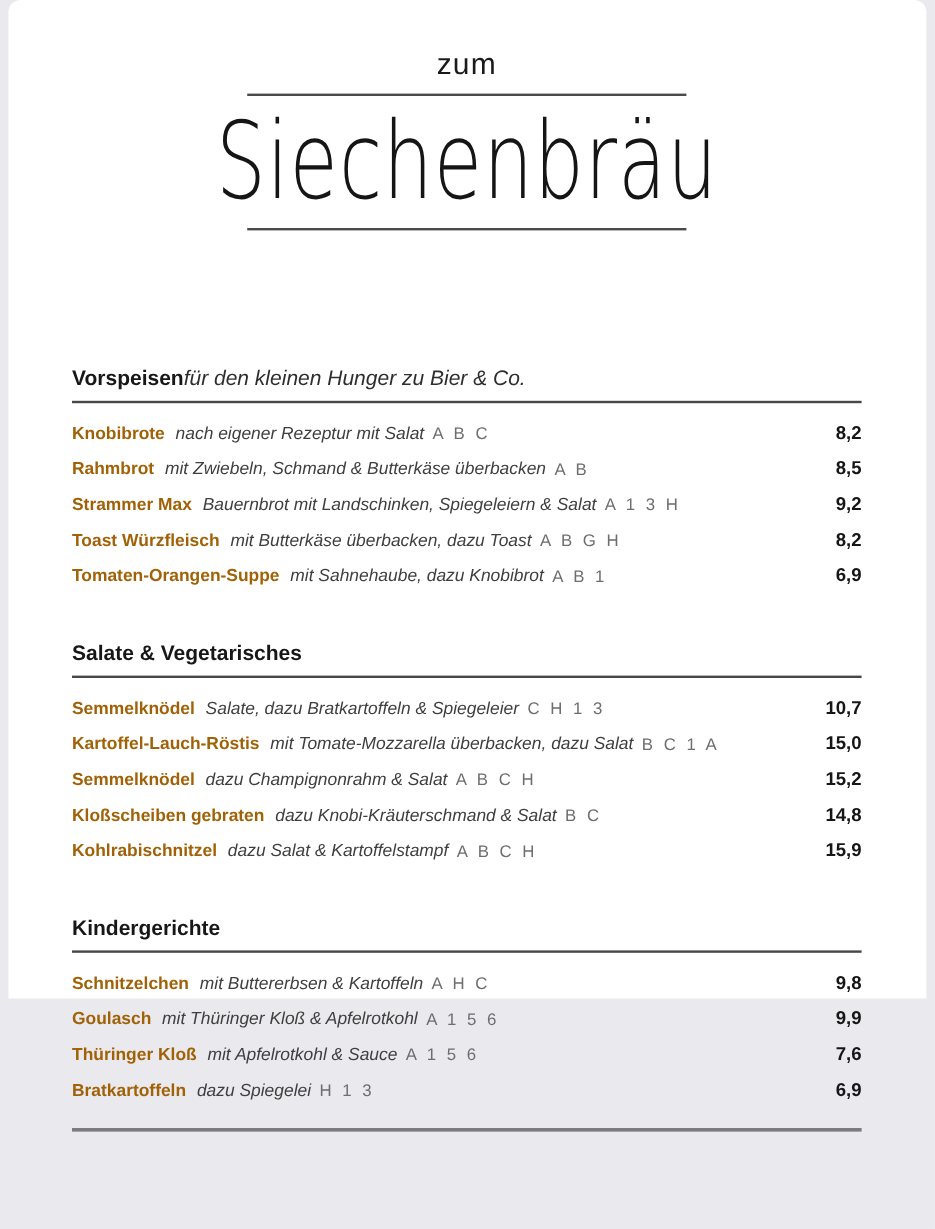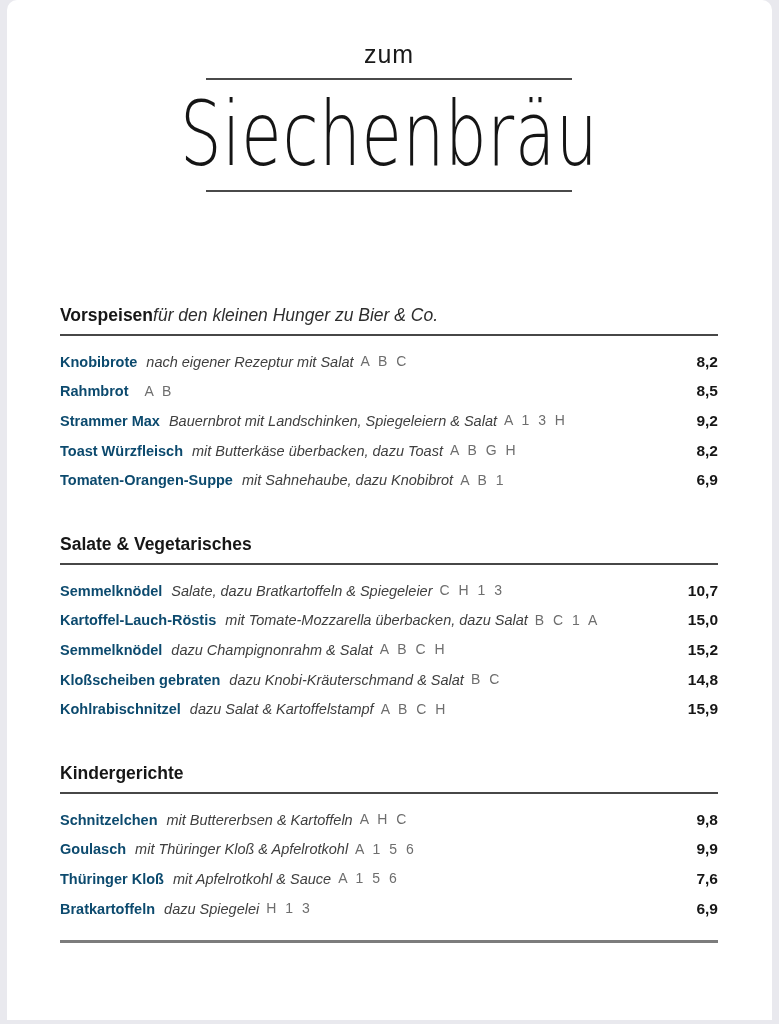--- a/index.html
+++ b/index.html
@@ -6,21 +6,21 @@
   * { margin: 0; padding: 0; box-sizing: border-box; }
   html, body {
     width: 779px; height: 1024px;
     font-family: "Liberation Sans", sans-serif;
     background: var(--frame-bg, #e9e9ee);
     overflow: hidden;
   }
   .page {
     position: relative;
     margin: 0 7px;
-    width: 765px; height: 1020px;
+    width: 765px; height: 832px;
     background: var(--page-bg, #ffffff);
     border-radius: 10px 10px 0 0;
     color: var(--text, #1c1c1c);
   }
   .content { padding: 0 54px 0 53px; }
 
   
   .logo-block { padding-top: 40px; text-align: center; }
   .logo-prefix {
     font-size: 25px;
@@ -62,21 +62,21 @@
   .sec-subtitle { font-style: italic; color: #2e2e2e; }
   .sec-rule { height: 2px; background: #474747; margin-top: 8px; }
 
   .items { margin-top: 11px; }
   .item-row {
     display: flex; align-items: baseline;
     padding: 6.8px 0;
     font-size: 14.5px; line-height: 15px;
     white-space: nowrap;
   }
-  .item-name { font-weight: bold; color: #0c4a6e; margin-right: 9px; }
+  .item-name { font-weight: bold; color: #a16207; margin-right: 9px; }
   .item-desc { font-style: italic; color: #3f3f3f; }
   .item-allergens {
     font-size: 14px;
     letter-spacing: 2.5px;
     color: var(--allergen, #6e6e6e);
     margin-left: 7px;
     align-self: center;
   }
   .item-spacer { flex: 1; }
   .item-price { font-weight: bold; font-size: 15.5px; color: #161616; }
@@ -113,20 +113,21 @@
   <div class="item-row">
     <span class="item-name">Knobibrote</span>
     <span class="item-desc">nach eigener Rezeptur mit Salat</span>
     <span class="item-allergens">A B C</span>
     <span class="item-spacer"></span>
     <span class="item-price">8,2</span>
   </div>
 
   <div class="item-row">
     <span class="item-name">Rahmbrot</span>
+    <span class="item-desc">mit Zwiebeln, Schmand &amp; Butterkäse überbacken</span>
     <span class="item-allergens">A B</span>
     <span class="item-spacer"></span>
     <span class="item-price">8,5</span>
   </div>
 
   <div class="item-row">
     <span class="item-name">Strammer Max</span>
     <span class="item-desc">Bauernbrot mit Landschinken, Spiegeleiern &amp; Salat</span>
     <span class="item-allergens">A 1 3 H</span>
     <span class="item-spacer"></span>

